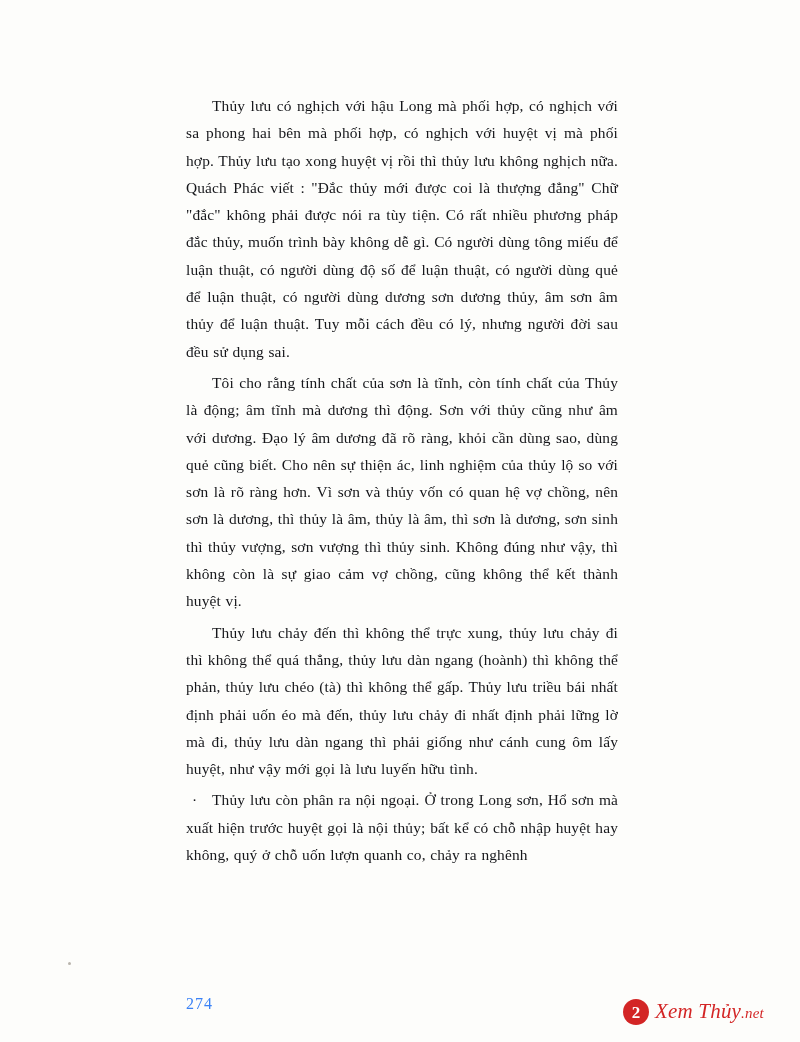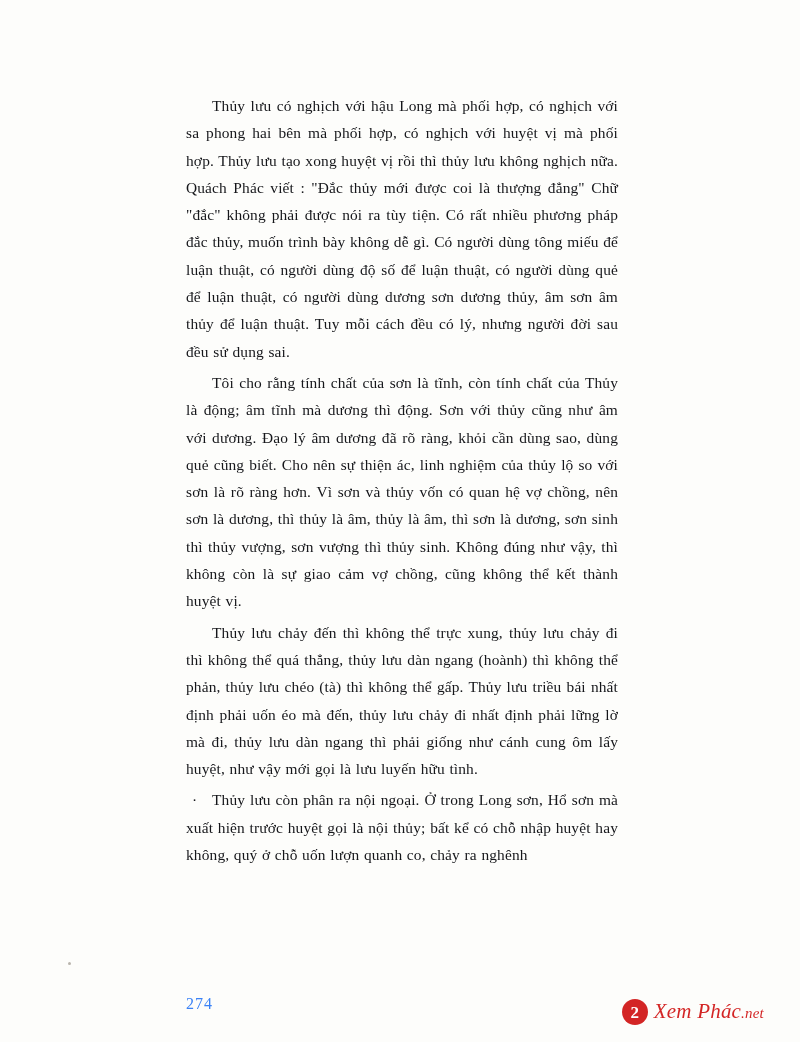--- a/index.html
+++ b/index.html
@@ -114,16 +114,16 @@
     <p class="para"><span class="indent"></span><span>Thủy lưu có nghịch với hậu Long mà phối hợp, có nghịch với sa phong hai bên mà phối hợp, có nghịch với huyệt vị mà phối hợp. Thủy lưu tạo xong huyệt vị rồi thì thủy lưu không nghịch nữa. Quách Phác viết : "Đắc thủy mới được coi là thượng đẳng" Chữ "đắc" không phải được nói ra tùy tiện. Có rất nhiều phương pháp đắc thủy, muốn trình bày không dễ gì. Có người dùng tông miếu để luận thuật, có người dùng độ số để luận thuật, có người dùng quẻ để luận thuật, có người dùng dương sơn dương thủy, âm sơn âm thủy để luận thuật. Tuy mỗi cách đều có lý, nhưng người đời sau đều sử dụng sai.</span></p>
     <p class="para"><span class="indent"></span><span>Tôi cho rằng tính chất của sơn là tĩnh, còn tính chất của Thủy là động; âm tĩnh mà dương thì động. Sơn với thủy cũng như âm với dương. Đạo lý âm dương đã rõ ràng, khỏi cần dùng sao, dùng quẻ cũng biết. Cho nên sự thiện ác, linh nghiệm của thủy lộ so với sơn là rõ ràng hơn. Vì sơn và thủy vốn có quan hệ vợ chồng, nên sơn là dương, thì thủy là âm, thủy là âm, thì sơn là dương, sơn sinh thì thủy vượng, sơn vượng thì thủy sinh. Không đúng như vậy, thì không còn là sự giao cảm vợ chồng, cũng không thể kết thành huyệt vị.</span></p>
     <p class="para"><span class="indent"></span><span>Thủy lưu chảy đến thì không thể trực xung, thủy lưu chảy đi thì không thể quá thẳng, thủy lưu dàn ngang (hoành) thì không thể phản, thủy lưu chéo (tà) thì không thể gấp. Thủy lưu triều bái nhất định phải uốn éo mà đến, thủy lưu chảy đi nhất định phải lững lờ mà đi, thủy lưu dàn ngang thì phải giống như cánh cung ôm lấy huyệt, như vậy mới gọi là lưu luyến hữu tình.</span></p>
     <p class="para dotted"><span class="bullet">·</span><span>Thủy lưu còn phân ra nội ngoại. Ở trong Long sơn, Hổ sơn mà xuất hiện trước huyệt gọi là nội thủy; bất kể có chỗ nhập huyệt hay không, quý ở chỗ uốn lượn quanh co, chảy ra nghênh</span></p>
   </div>
 
   <div class="folio">274</div>
 
   <div class="watermark">
     <div class="wm-badge">2</div>
-    <div class="wm-text"><span>Xem Phác</span><span class="dom">.net</span></div>
+    <div class="wm-text"><span>Xem Thủy</span><span class="dom">.net</span></div>
   </div>
 
 </div>
 
 </body></html>

